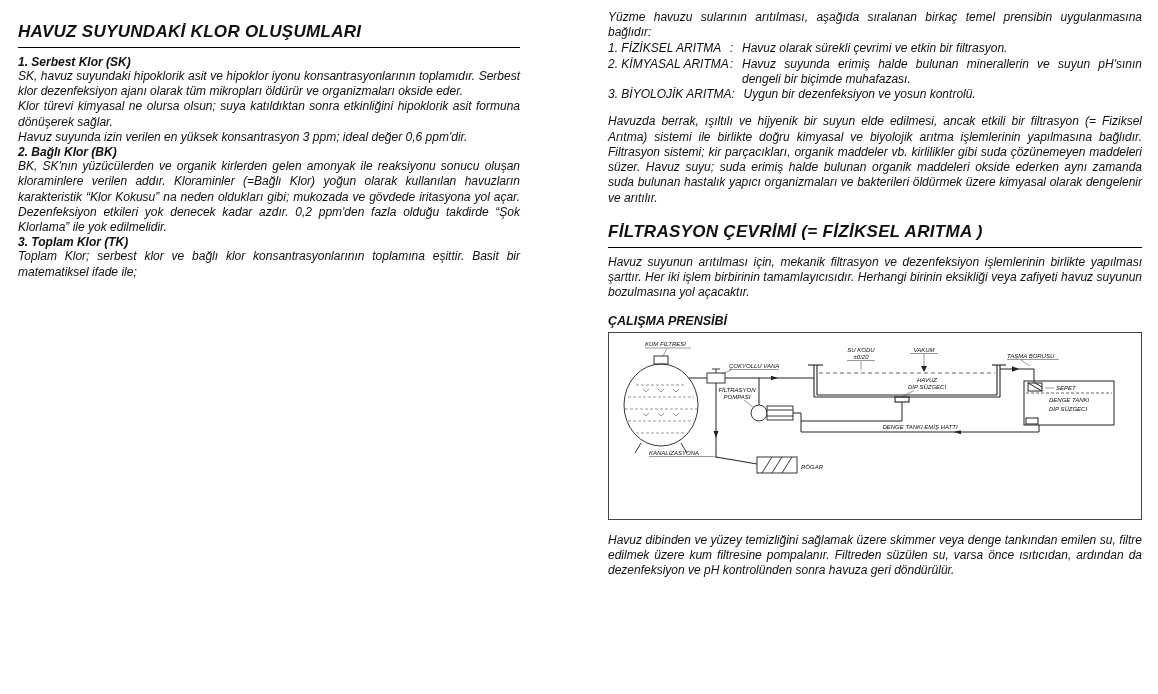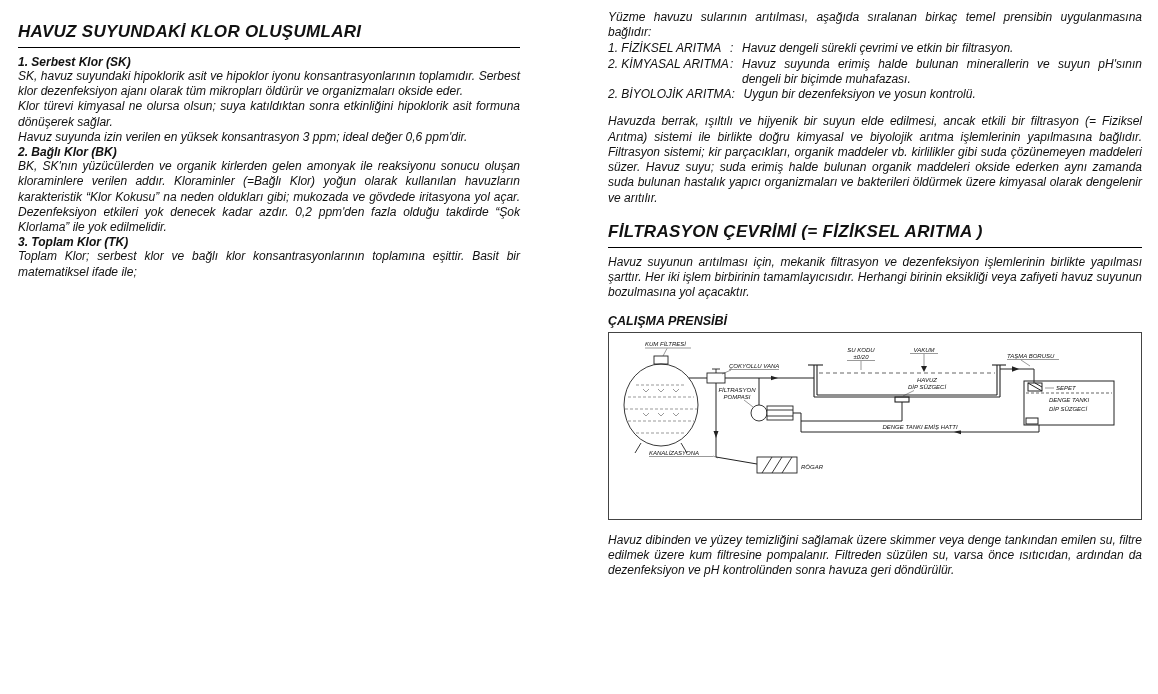--- a/index.html
+++ b/index.html
@@ -59,29 +59,29 @@
   </section>
 
   <section class="col col-right">
 
     <p class="body">Yüzme havuzu sularının arıtılması, aşağıda sıralanan birkaç temel prensibin uygulanmasına bağlıdır:</p>
 
     <div class="principles">
       <div class="principle">
         <span class="term">1. FİZİKSEL ARITMA</span>
         <span class="sep">:</span>
-        <span class="desc">Havuz dengeli sürekli çevrimi ve etkin bir filtrasyon.</span>
+        <span class="desc">Havuz olarak sürekli çevrimi ve etkin bir filtrasyon.</span>
       </div>
       <div class="principle">
         <span class="term">2. KİMYASAL ARITMA</span>
         <span class="sep">:</span>
         <span class="desc">Havuz suyunda erimiş halde bulunan minerallerin ve suyun pH'sının dengeli bir biçimde muhafazası.</span>
       </div>
       <div class="principle">
-        <span class="term">2. BİYOLOJİK ARITMA</span>
+        <span class="term">3. BİYOLOJİK ARITMA</span>
         <span class="sep">:</span>
         <span class="desc">Uygun bir dezenfeksiyon ve yosun kontrolü.</span>
       </div>
     </div>
 
     <p class="body mt2">Havuzda berrak, ışıltılı ve hijyenik bir suyun elde edilmesi, ancak etkili bir filtrasyon (= Fiziksel Arıtma) sistemi ile birlikte doğru kimyasal ve biyolojik arıtma işlemlerinin yapılmasına bağlıdır. Filtrasyon sistemi; kir parçacıkları, organik maddeler vb. kirlilikler gibi suda çözünemeyen maddeleri süzer. Havuz suyu; suda erimiş halde bulunan organik maddeleri okside ederken aynı zamanda suda bulunan hastalık yapıcı organizmaları ve bakterileri öldürmek üzere kimyasal olarak dengelenir ve arıtılır.</p>
 
     <h1 class="doc-title second">FİLTRASYON ÇEVRİMİ (= FİZİKSEL ARITMA )</h1>
 
     <p class="body">Havuz suyunun arıtılması için, mekanik filtrasyon ve dezenfeksiyon işlemlerinin birlikte yapılması şarttır. Her iki işlem birbirinin tamamlayıcısıdır. Herhangi birinin eksikliği veya zafiyeti havuz suyunun bozulmasına yol açacaktır.</p>

